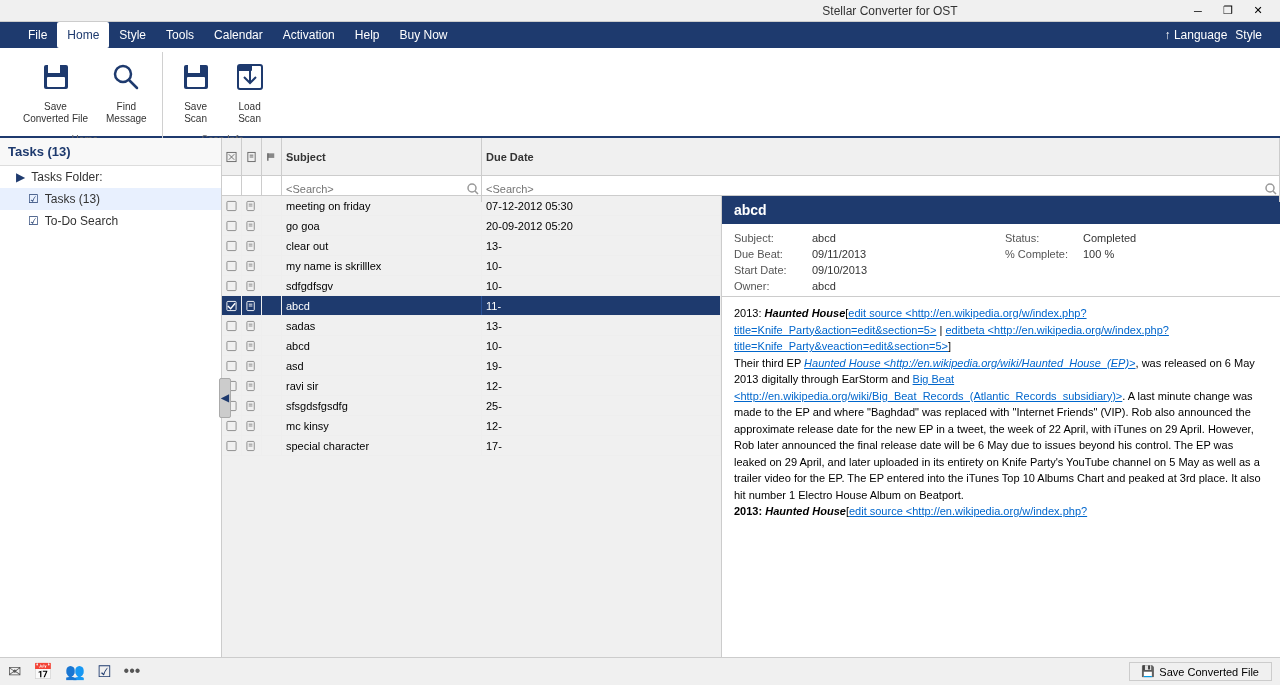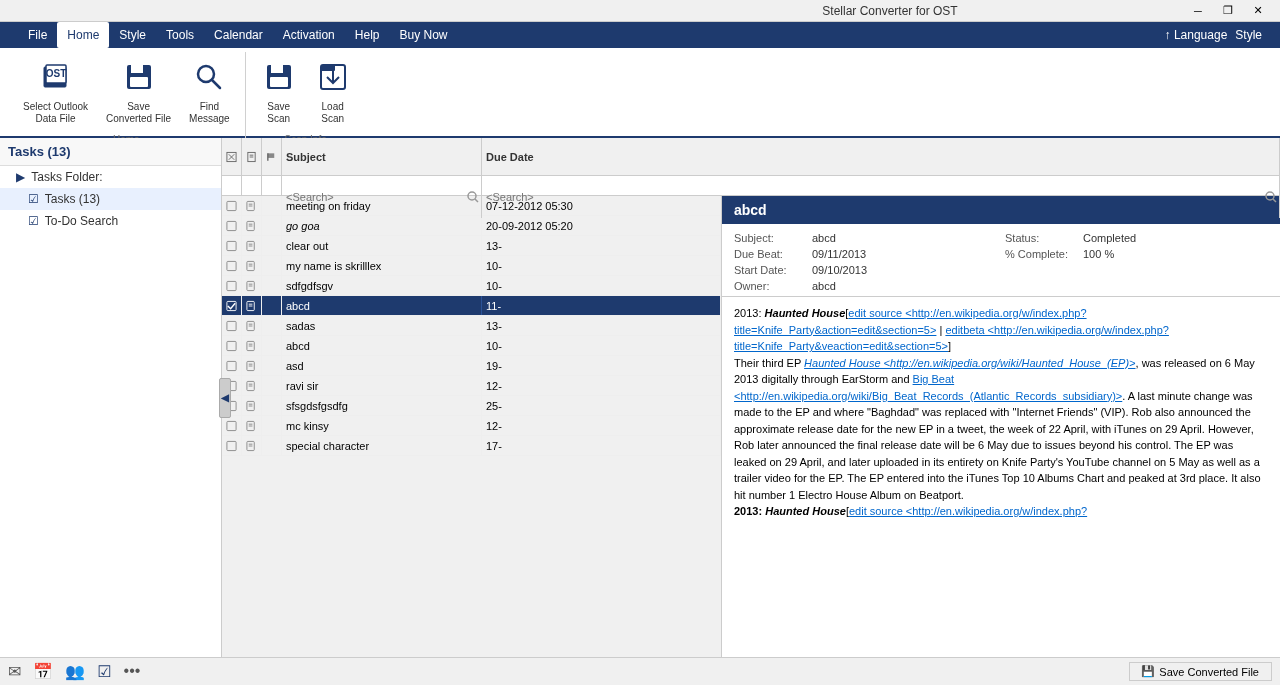--- a/index.html
+++ b/index.html
@@ -75,21 +75,21 @@
       padding: 0 4px; font-size: 11px; color: #333; font-weight: bold;
       border-right: 1px solid #ccc; height: 100%; display: flex; align-items: center;
       cursor: pointer;
     }
     .task-search-row {
       display: grid; grid-template-columns: 20px 20px 20px 200px 1fr;
       border-bottom: 1px solid #ccc; height: 20px; align-items: center;
       background: white;
     }
     .task-search-cell {
-      height: 100%; border-right: 1px solid #ccc; display: flex; align-items: center; padding: 12px 2px;
+      height: 100%; border-right: 1px solid #ccc; display: flex; align-items: center; padding: 4px 2px;
     }
     .task-search-input {
       width: 100%; height: 18px; border: none; background: transparent; font-size: 11px;
       color: #666; outline: none; padding: 0 2px;
     }
 
     
     .split-pane { display: flex; flex: 1; overflow: hidden; }
     .task-list-pane { width: 500px; overflow-y: auto; border-right: 1px solid #ccc; }
     .task-detail-pane { flex: 1; overflow: hidden; display: flex; flex-direction: column; }
@@ -172,30 +172,20 @@
   </div>
 </div>
 
 <div class="ribbon">
 
   <div class="ribbon-group">
     <div class="ribbon-group-items">
       <div class="ribbon-btn">
         <div class="ribbon-btn-icon">
           <svg width="32" height="32" viewBox="0 0 32 32">
-            <rect x="4" y="6" width="22" height="20" rx="1" fill="#1e3a6e" stroke="#1e3a6e"></rect>
-            <rect x="6" y="4" width="20" height="18" rx="1" fill="white" stroke="#1e3a6e" stroke-width="1.5"></rect>
-            <text x="16" y="16" text-anchor="middle" font-size="10" fill="#1e3a6e" font-weight="bold">OST</text>
-          </svg>
-        </div>
-        <div class="ribbon-btn-label">Select Outlook<br>Data File</div>
-      </div>
-      <div class="ribbon-btn">
-        <div class="ribbon-btn-icon">
-          <svg width="32" height="32" viewBox="0 0 32 32">
             <rect x="4" y="4" width="24" height="24" rx="2" fill="#1e3a6e"></rect>
             <rect x="8" y="4" width="12" height="8" fill="white"></rect>
             <rect x="7" y="16" width="18" height="10" rx="1" fill="white"></rect>
           </svg>
         </div>
         <div class="ribbon-btn-label">Save<br>Converted File</div>
       </div>
       <div class="ribbon-btn">
         <div class="ribbon-btn-icon">
           <svg width="32" height="32" viewBox="0 0 32 32">
@@ -332,21 +322,21 @@
               </svg>
     </div>
     <div class="task-row-cell">
       <svg width="12" height="12" viewBox="0 0 12 12">
                 <rect x="1" y="1" width="8" height="10" rx="1" fill="none" stroke="#888" stroke-width="1"></rect>
                 <line x1="3" y1="4" x2="7" y2="4" stroke="#888"></line>
                 <line x1="3" y1="6" x2="7" y2="6" stroke="#888"></line>
               </svg>
     </div>
     <div class="task-row-cell"></div>
-    <div class="task-row-cell" style="border-right:1px solid #eee;font-style:italic;">go goa</div>
+    <div class="task-row-cell" style="border-right:1px solid #eee;">go goa</div>
     <div class="task-row-cell">20-09-2012 05:20</div>
   </div>
           <div class="task-row">
     <div class="task-row-cell">
       <svg width="12" height="12" viewBox="0 0 12 12">
                 <rect x="1" y="1" width="10" height="10" rx="1" fill="none" stroke="#888" stroke-width="1"></rect>
               </svg>
     </div>
     <div class="task-row-cell">
       <svg width="12" height="12" viewBox="0 0 12 12">

